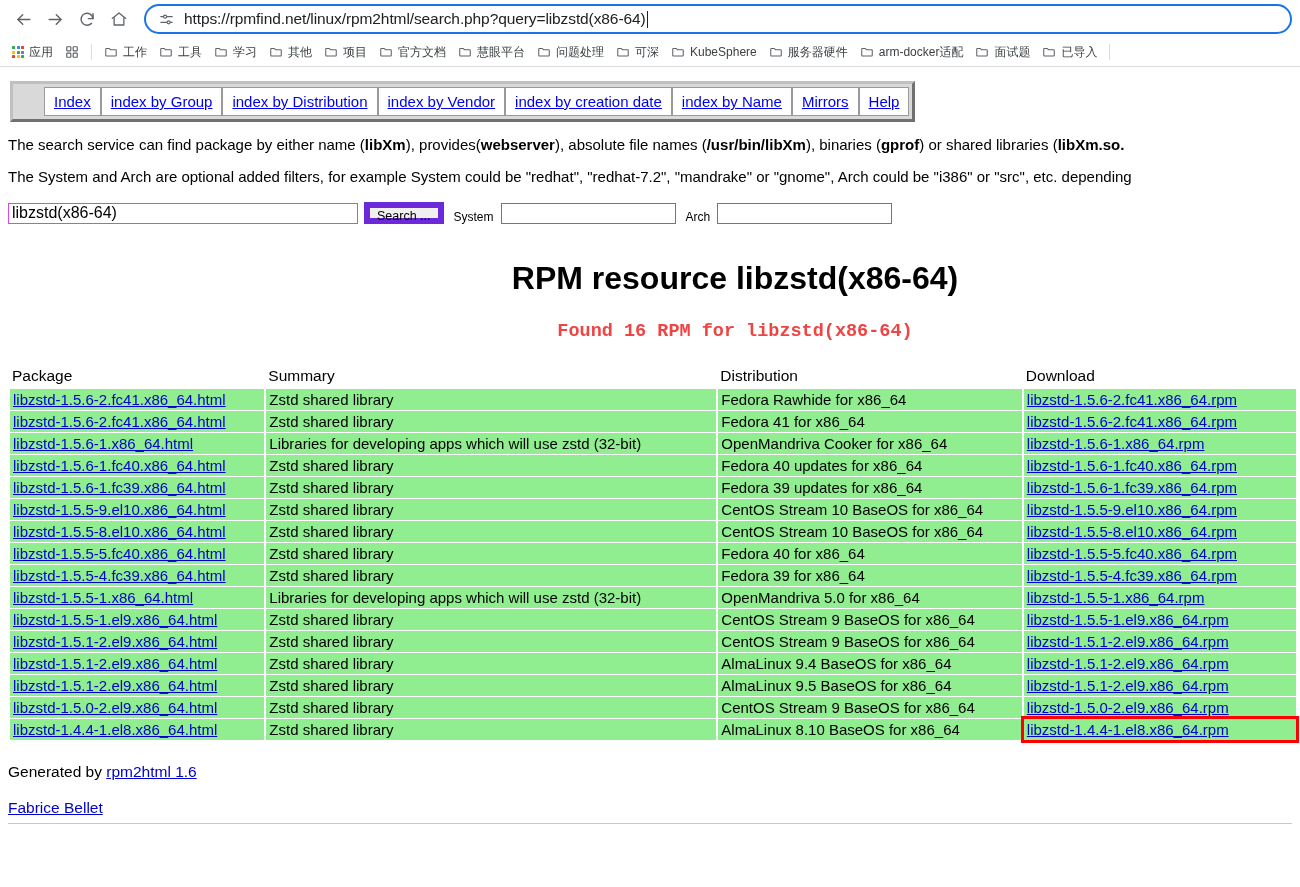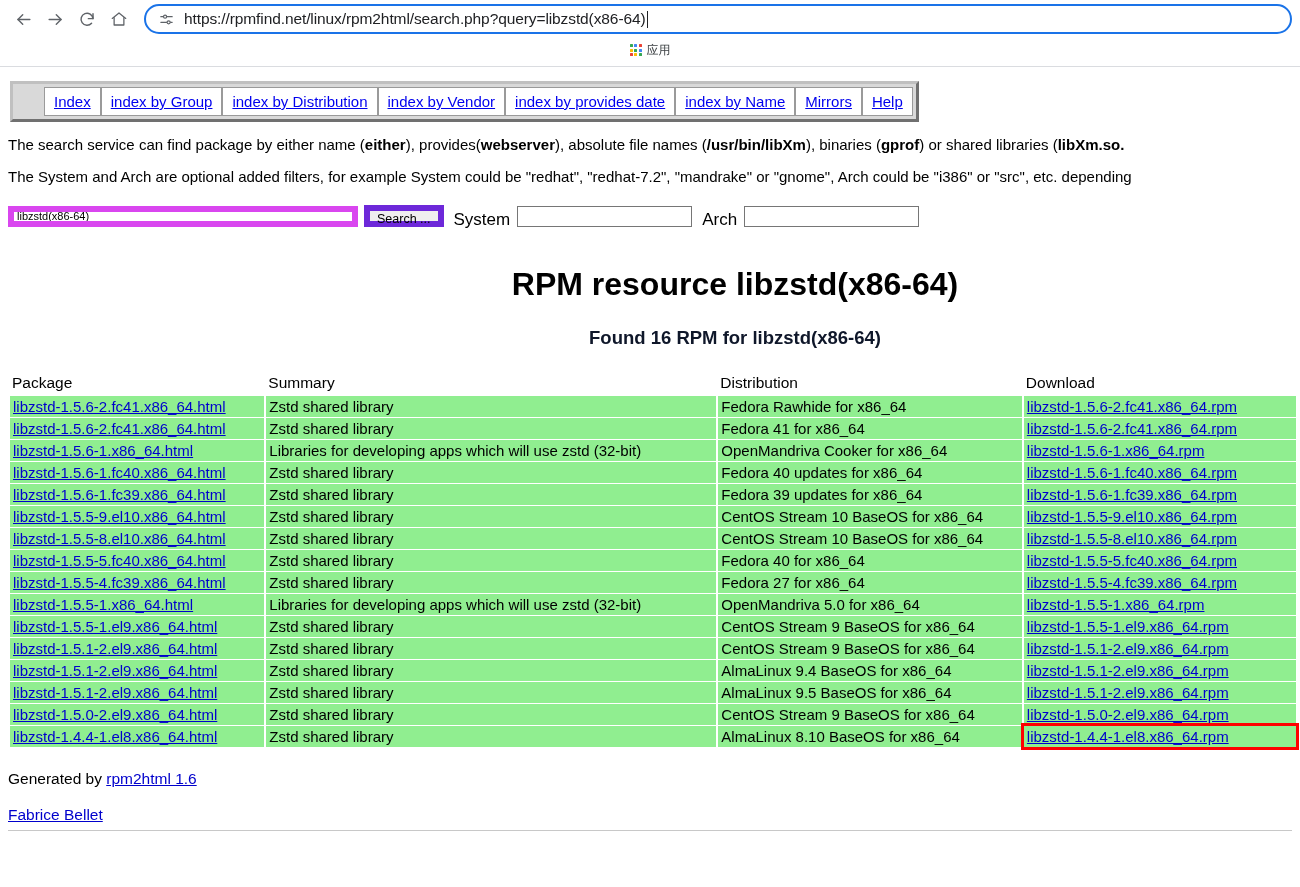--- a/index.html
+++ b/index.html
@@ -69,21 +69,20 @@
 
   
   #bookmarks-bar {
     height: 28px;
     display: flex;
     align-items: center;
     padding: 0 6px;
     gap: 0px;
     overflow: hidden;
     white-space: nowrap;
-    flex-direction: column;
   }
   .bm {
     display: flex;
     align-items: center;
     height: 24px;
     padding: 0 6px;
     border-radius: 4px;
     cursor: pointer;
     font-size: 12px;
     color: #3c4043;
@@ -157,40 +156,40 @@
 
   #searchform {
     margin: 16px 8px 0 8px;
     display: flex;
     align-items: center;
     gap: 0;
   }
   #query-input {
     width: 350px;
     height: 21px;
-    font-size: 11px;
+    font-size: 16px;
     font-family: "Liberation Sans", sans-serif;
-    border: 6px solid #d946ef;
+    border: 1px solid #d946ef;
     padding: 1px 3px;
     color: #000;
     background: #fff;
   }
   #search-button {
     margin-left: 6px;
     height: 22px;
     font-size: 12.5px;
     font-family: "Liberation Sans", sans-serif;
     background: #efefef;
     border: 6px solid #6d28d9;
     padding: 1px 7px;
     cursor: pointer;
     color: #000;
   }
   .field-label {
-    font-size: 17px;
+    font-size: 12px;
     margin: 8px 7px 0 10px;
     color: #000;
   }
   .small-input {
     width: 175px;
     height: 21px;
     font-size: 12.5px;
     font-family: "Liberation Sans", sans-serif;
     border: 1px solid #767676;
     padding: 1px 3px;
@@ -202,23 +201,24 @@
     font-size: 32px;
     font-weight: bold;
     color: #000;
     margin: 36px 0 0 0;
     padding-left: 170px;
   }
   #found-line {
     text-align: center;
     font-size: 18.5px;
     font-weight: bold;
-    color: #0f172a;
+    color: #ef4444;
     margin: 24px 0 0 0;
     padding-left: 170px;
+    font-family: Liberation Mono, monospace;
   }
 
   #results-table {
     width: 1290px;
     margin: 24px 0 0 8px;
     border-collapse: separate;
     border-spacing: 2px 1px;
     font-size: 15px;
   }
   #results-table th {
@@ -433,28 +433,28 @@
 </div>
 
 <div id="page">
 
   <div id="navbox-outer">
     <div id="navbox-inner">
         <div class="nav-cell"><a>Index</a></div>
         <div class="nav-cell"><a>index by Group</a></div>
         <div class="nav-cell"><a>index by Distribution</a></div>
         <div class="nav-cell"><a>index by Vendor</a></div>
-        <div class="nav-cell"><a>index by provides date</a></div>
+        <div class="nav-cell"><a>index by creation date</a></div>
         <div class="nav-cell"><a>index by Name</a></div>
         <div class="nav-cell"><a>Mirrors</a></div>
         <div class="nav-cell"><a>Help</a></div>
       </div>
   </div>
 
-  <div class="desc"><span>The search service can find package by either name (</span><b>either</b><span>), provides(</span><b>webserver</b><span>), absolute file names (</span><b>/usr/bin/libXm</b><span>), binaries (</span><b>gprof</b><span>) or shared libraries (</span><b>libXm.so.</b></div>
+  <div class="desc"><span>The search service can find package by either name (</span><b>libXm</b><span>), provides(</span><b>webserver</b><span>), absolute file names (</span><b>/usr/bin/libXm</b><span>), binaries (</span><b>gprof</b><span>) or shared libraries (</span><b>libXm.so.</b></div>
   <div class="desc">The System and Arch are optional added filters, for example System could be "redhat", "redhat-7.2", "mandrake" or "gnome", Arch could be "i386" or "src", etc. depending</div>
 
   <form id="searchform">
     <input id="query-input" type="text" value="libzstd(x86-64)" style="">
     <button id="search-button" type="button">Search ...</button>
     <span class="field-label">System</span>
     <input class="small-input" type="text" value="" style="">
     <span class="field-label">Arch</span>
     <input class="small-input" type="text" value="" style="">
   </form>
@@ -516,21 +516,21 @@
         </tr>
         <tr>
           <td class="col-pkg"><a>libzstd-1.5.5-5.fc40.x86_64.html</a></td>
           <td class="col-sum">Zstd shared library</td>
           <td class="col-dist">Fedora 40 for x86_64</td>
           <td class="col-dl"><a>libzstd-1.5.5-5.fc40.x86_64.rpm</a></td>
         </tr>
         <tr>
           <td class="col-pkg"><a>libzstd-1.5.5-4.fc39.x86_64.html</a></td>
           <td class="col-sum">Zstd shared library</td>
-          <td class="col-dist">Fedora 27 for x86_64</td>
+          <td class="col-dist">Fedora 39 for x86_64</td>
           <td class="col-dl"><a>libzstd-1.5.5-4.fc39.x86_64.rpm</a></td>
         </tr>
         <tr>
           <td class="col-pkg"><a>libzstd-1.5.5-1.x86_64.html</a></td>
           <td class="col-sum">Libraries for developing apps which will use zstd (32-bit)</td>
           <td class="col-dist">OpenMandriva 5.0 for x86_64</td>
           <td class="col-dl"><a>libzstd-1.5.5-1.x86_64.rpm</a></td>
         </tr>
         <tr>
           <td class="col-pkg"><a>libzstd-1.5.5-1.el9.x86_64.html</a></td>

